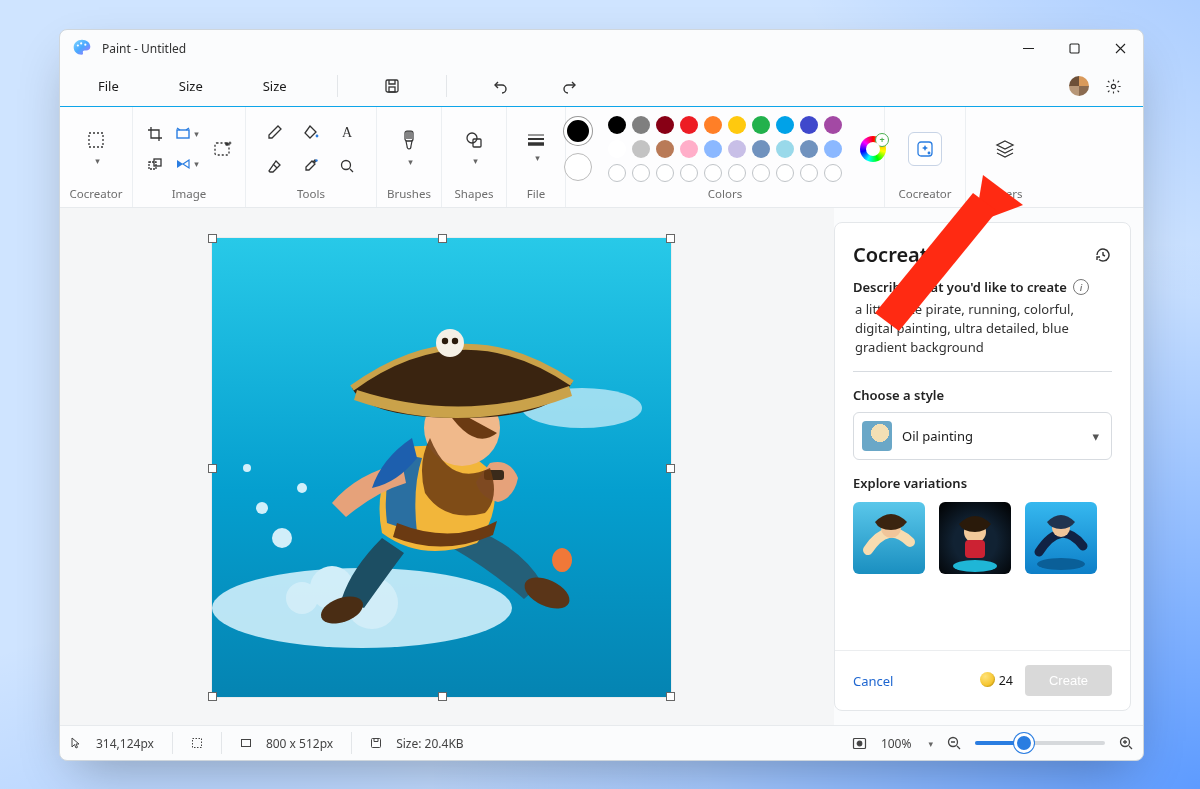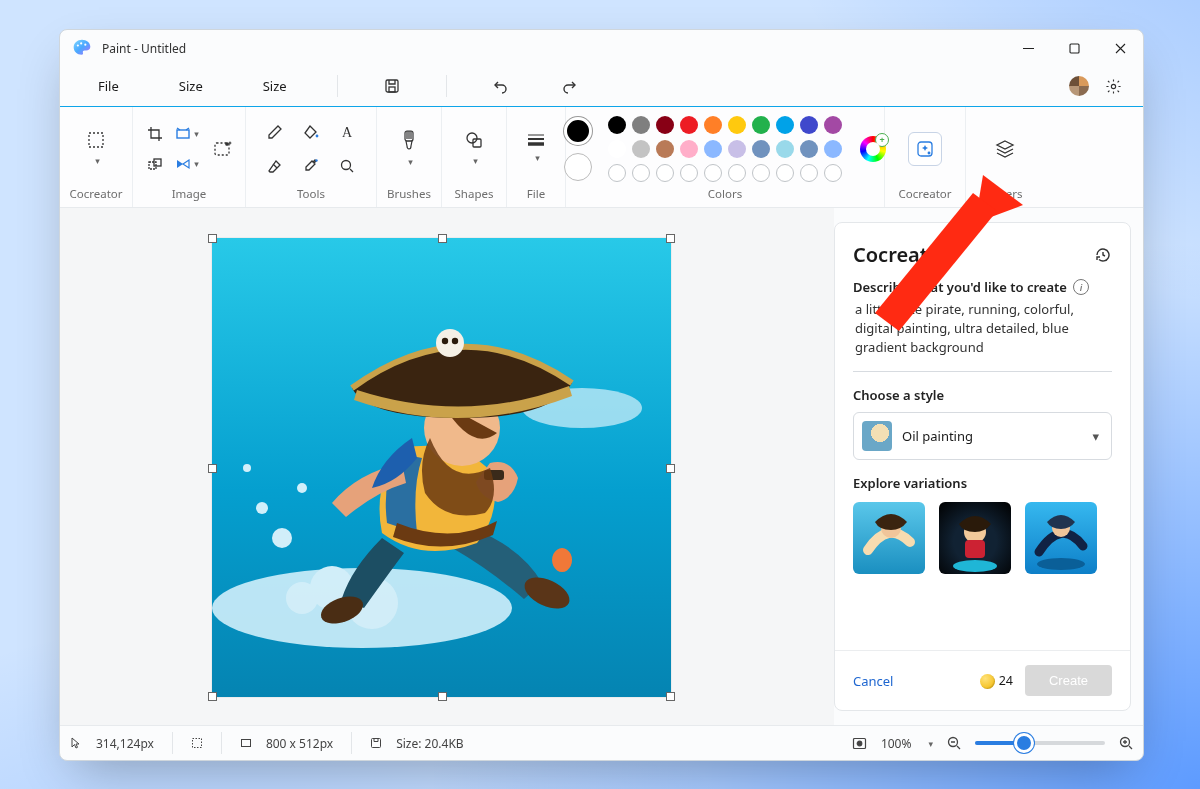--- a/index.html
+++ b/index.html
@@ -61,21 +61,21 @@
   .section-label { font-size:13px; font-weight:600; color:#222; display:flex; align-items:center; gap:6px; }
   .info-ic { width:14px;height:14px;border:1.2px solid #777;border-radius:50%;display:inline-flex;align-items:center;justify-content:center;font-size:9px;color:#777;font-style:italic; }
   .prompt-box { border:1px solid #d7dbe0; border-top:none; border-left:none; border-right:none; padding:4px 2px 14px 2px; font-size:13px; color:#333; line-height:1.45; }
   .style-select { border:1px solid #d7dbe0; border-radius:6px; padding:8px 12px 8px 8px; display:flex; align-items:center; gap:10px; cursor:default;}
   .style-thumb { width:30px; height:30px; border-radius:4px; background:radial-gradient(circle at 60% 40%, #f3dfb4 0 35%, #6aa7c7 36% 100%); }
   .chevron { margin-left:auto; color:#555; }
   .variations { display:flex; gap:14px; }
   .var-thumb { width:72px; height:72px; border-radius:6px; position:relative; overflow:hidden; }
   .panel-foot { border-top:1px solid #ebedef; padding:14px 18px; display:flex; align-items:center; gap:12px; }
   .cancel-link { color:#1e66d0; cursor:default; }
-  .credits { margin-left:auto; display:flex; align-items:flex-end; gap:4px; font-size:12.5px; }
+  .credits { margin-left:auto; display:flex; align-items:flex-start; gap:4px; font-size:12.5px; }
   .coin { width:15px;height:15px;border-radius:50%; background:radial-gradient(circle at 35% 30%, #ffe27a, #f0b400); box-shadow:inset -1px -1px 1px rgba(0,0,0,.15);}
   .create-btn { background:#d9d9d9; color:#fff; border:none; border-radius:4px; padding:8px 24px; font-size:13px; }
   
   .statusbar { height:34px; border-top:1px solid #e7eaed; display:flex; align-items:center; font-size:12px; color:#444; padding:0 10px; gap:14px;text-align:right; }
   .statusbar .spacer{flex:1;}
   .zoom-slider{position:relative;width:130px;height:4px;background:#d6d9dc;border-radius:2px;}
   .zoom-slider .fill{position:absolute;left:0;top:0;height:100%;width:38%;background:#2a7de1;border-radius:2px;}
   .zoom-slider .knob{position:absolute;top:50%;left:38%;transform:translate(-50%,-50%);width:14px;height:14px;border-radius:50%;background:#2a7de1;border:3px solid #fff;box-shadow:0 0 0 1px #2a7de1;}
   
   .arrow-ann { position:absolute; left:795px; top:133px; pointer-events:none; }

